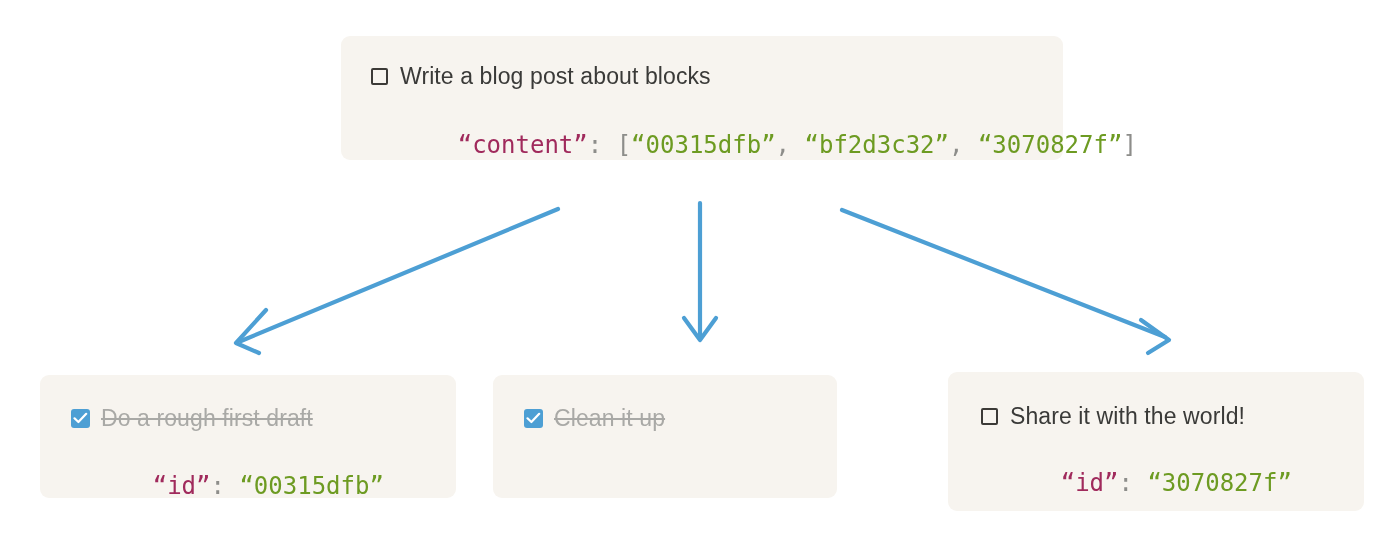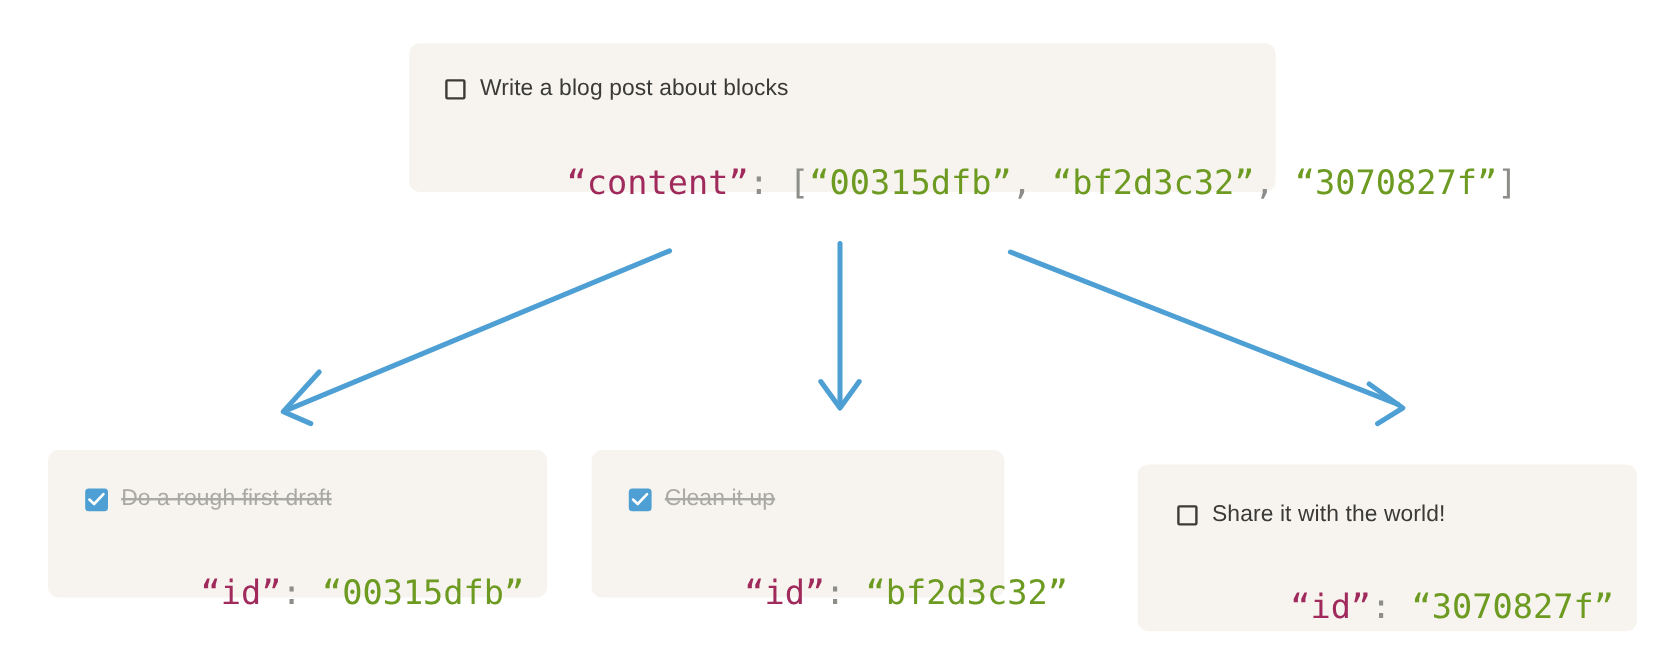--- a/index.html
+++ b/index.html
@@ -61,33 +61,33 @@
     width: 19px;
     height: 19px;
   }
   .cb.checked svg {
     position: absolute;
     left: 2px;
     top: 3px;
   }
   .todo-label {
     font-family: "Liberation Sans", sans-serif;
-    font-size: 19px;
+    font-size: 23px;
     color: #3a3a38;
     letter-spacing: 0.1px;
   }
   .todo-label.done {
     color: #a9a9a6;
     text-decoration: line-through;
     text-decoration-color: #a9a9a6;
     text-decoration-thickness: 1.5px;
   }
   .json-row {
     font-family: "DejaVu Sans Mono", "Liberation Mono", monospace;
-    font-size: 28px;
+    font-size: 24px;
     letter-spacing: 0px;
     white-space: pre;
     line-height: 1.2;
   }
   .k { color: #a02a5c; }
   .v { color: #6d9b22; }
   .p { color: #8d8d8a; }
 </style>
 </head>
 <body>
@@ -138,26 +138,23 @@
 
   <div class="card" style="left:493px; top:375px; width:344px; height:123px;">
     <div class="todo-row" style="position:absolute; left:31px; top:30px;">
       <span class="cb checked">
         <svg width="15" height="13" viewBox="0 0 15 13" xmlns="http://www.w3.org/2000/svg" aria-hidden="true">
           <path d="M1.5 6.3 L5.4 10 L13.2 1.8" fill="none" stroke="#ffffff" stroke-width="2.2" stroke-linecap="round" stroke-linejoin="round"></path>
         </svg>
       </span>
       <span class="todo-label done" style="margin-left:11px;">Clean it up</span>
     </div>
-    <div class="json-row" style="position:absolute; left:26px; top:68px;">
-      <span class="k">“id”</span><span class="p">: </span><span class="v">“bf2d3c32”</span>
-    </div>
   </div>
 
-  <div class="card" style="left:948px; top:387px; width:416px; height:139px;">
+  <div class="card" style="left:948px; top:372px; width:416px; height:139px;">
     <div class="todo-row" style="position:absolute; left:33px; top:31px;">
       <span class="cb"></span>
       <span class="todo-label" style="margin-left:12px;">Share it with the world!</span>
     </div>
     <div class="json-row" style="position:absolute; left:26px; top:68px;">
       <span class="k">“id”</span><span class="p">: </span><span class="v">“3070827f”</span>
     </div>
   </div>
 
 </div>

